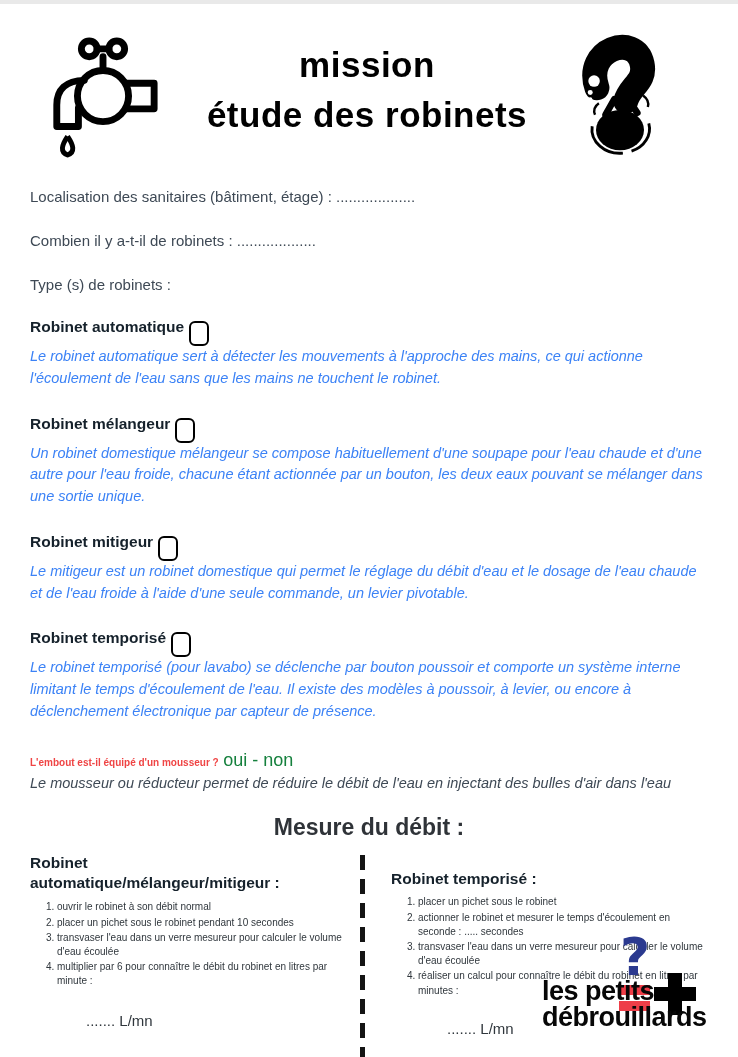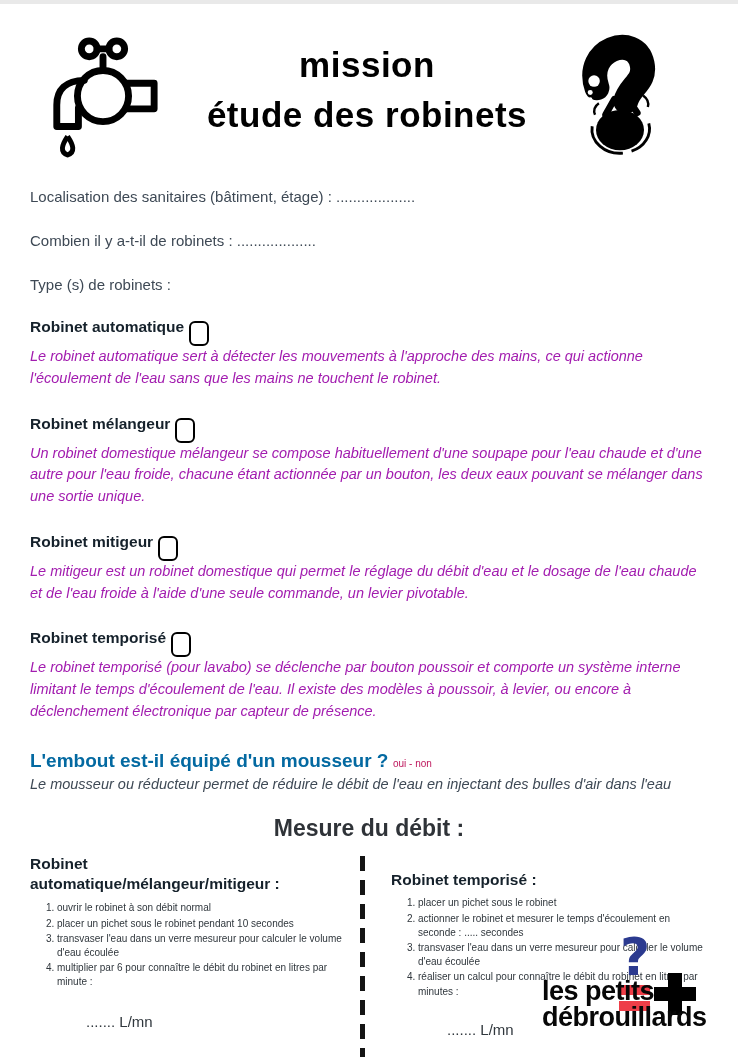--- a/index.html
+++ b/index.html
@@ -30,26 +30,26 @@
   .sec { margin-top: 25px; }
   .sec-head { display: flex; align-items: flex-start; }
   .sec-title { font-size: 15.5px; font-weight: bold; color: #15212b; }
   .checkbox {
     display: inline-block; width: 20px; height: 25px;
     border: 2.5px solid #000; border-radius: 6px;
     background: #fff; margin-left: 5px; position: relative; top: 3px;
   }
   .sec:nth-of-type(3) .checkbox { margin-left: 15px; }
   .sec:nth-of-type(4) .checkbox { margin-left: 8px; }
-  .desc { font-size: 14.5px; font-style: italic; color: #a21caf; line-height: 1.5; margin-top: 3px; }
+  .desc { font-size: 14.5px; font-style: italic; color: #3b82f6; line-height: 1.5; margin-top: 3px; }
 
   
   .mousseur { margin-top: 27px; }
-  .mousseur-q { font-size: 19px; font-weight: bold; color: #0369a1; }
-  .mousseur-opts { font-size: 10px; color: #be185d; font-weight: normal; }
+  .mousseur-q { font-size: 10px; font-weight: bold; color: #ef4444; }
+  .mousseur-opts { font-size: 18px; color: #15803d; font-weight: normal; }
   .mousseur-note { font-size: 14.5px; font-style: italic; color: #3e4955; margin-top: 4px; }
 
   
   .measure-title { text-align: center; font-size: 23px; font-weight: bold; color: #2f3338; margin-top: 23px; }
   .columns { display: flex; margin-top: 12px; }
   .col-left { width: 322px; flex: 0 0 auto; }
   .divider {
     width: 5px; flex: 0 0 auto; height: 252px; margin: 2px 14px 0 8px;
     background: repeating-linear-gradient(to bottom, #141414 0 15px, transparent 15px 24px);
   }

